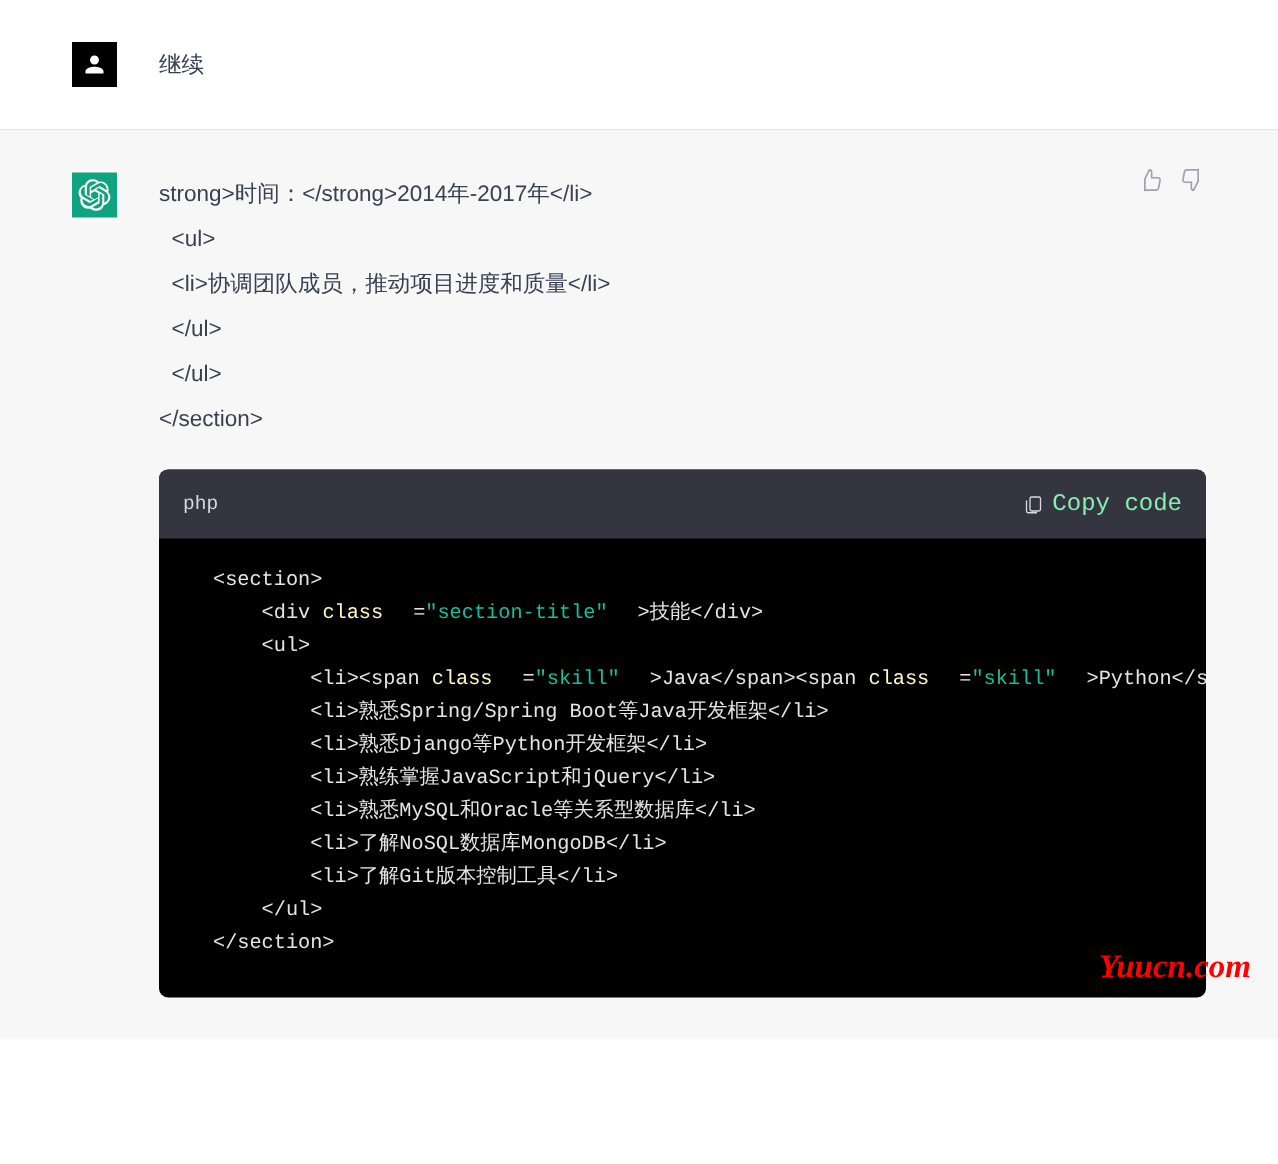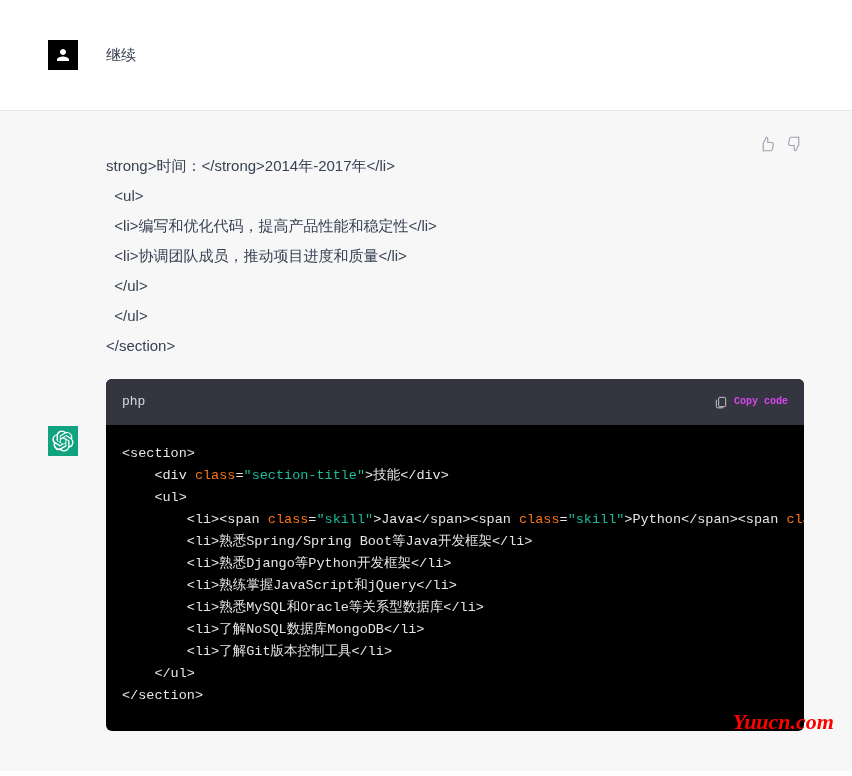--- a/index.html
+++ b/index.html
@@ -1,35 +1,35 @@
 <!DOCTYPE html>
 <html><head>
 <meta charset="utf-8">
 <style>
   * { box-sizing: border-box; margin: 0; padding: 0; }
   body { font-family: -apple-system, BlinkMacSystemFont, "Segoe UI", Roboto, sans-serif; background: #fff; color: #343541; width: 852px; }
-  .message { display: flex; padding: 40px 48px; gap: 28px; align-items: center; }
+  .message { display: flex; padding: 28px 48px; gap: 28px; }
   .user-msg { background: #fff; border-bottom: 1px solid #e5e5e5; }
   .bot-msg { background: #f7f7f8; position: relative; }
   .avatar { width: 30px; height: 30px; flex-shrink: 0; display: flex; align-items: center; justify-content: center; }
   .user-avatar { background: #000; color: #fff; }
   .user-avatar svg { width: 18px; height: 18px; fill: #fff; }
   .bot-avatar { background: #10a37f; display:flex; align-items:center; justify-content:center; }
   .bot-avatar svg { width: 22px; height: 22px; }
   .content { flex: 1; font-size: 15px; line-height: 30px; color: #374151; min-width: 0; }
   .content .line { white-space: pre; font-family: Liberation Sans, sans-serif; }
   .feedback { position: absolute; right: 48px; top: 24px; display: flex; gap: 10px; color: #9ca3af; }
   .feedback svg { width: 18px; height: 18px; stroke: #9ca3af; fill: none; stroke-width: 1.5; }
   .codeblock { margin-top: 18px; border-radius: 6px; overflow: hidden; background: #000; font-family: Consolas, "Courier New", monospace; }
   .codeheader { background: #343541; color: #d9d9e3; display: flex; justify-content: space-between; align-items: center; padding: 8px 16px; font-size: 13px; }
-  .copybtn { display: flex; align-items: center; gap: 6px; cursor: pointer; color: #d946ef; font-size: 10px; font-weight: bold; }
+  .copybtn { display: flex; align-items: center; gap: 6px; cursor: pointer; color: #86efac; font-size: 16px; }
   .copybtn svg { width: 14px; height: 14px; stroke: #d9d9e3; fill: none; stroke-width: 1.5; }
   .codebody { padding: 18px 16px 24px 16px; font-size: 13.5px; line-height: 22px; white-space: pre; color: #e5e5e5; overflow: hidden; }
-  .tag { color: #e5e5e5; }
-  .attr { color: #f97316; }
+  .tag { color: #e5e5e5; margin-left: 20px; }
+  .attr { color: #fef9c3; }
   .str { color: #1abc9c; }
   .watermark1 { position: absolute; right: 18px; bottom: 36px; color: #ff0000; font-size: 22px; font-weight: bold; font-style: italic; font-family: Georgia, serif; pointer-events: none; }
 </style>
 </head>
 <body>
 
 <div class="message user-msg">
   <div class="avatar user-avatar">
     <svg viewBox="0 0 24 24">
         <path d="M12 12c2.2 0 4-1.8 4-4s-1.8-4-4-4-4 1.8-4 4 1.8 4 4 4zm0 2c-2.7 0-8 1.3-8 4v2h16v-2c0-2.7-5.3-4-8-4z"></path>
@@ -41,21 +41,20 @@
 <div class="message bot-msg">
   <div class="avatar bot-avatar">
     <svg viewBox="0 0 41 41">
       <path fill="#fff" d="M37.5 16.8a9.9 9.9 0 0 0-.9-8.1 10 10 0 0 0-10.8-4.8A9.9 9.9 0 0 0 18.3 1a10 10 0 0 0-9.5 6.9 9.9 9.9 0 0 0-6.6 4.8 10 10 0 0 0 1.2 11.7 9.9 9.9 0 0 0 .9 8.1 10 10 0 0 0 10.8 4.8 9.9 9.9 0 0 0 7.5 2.8 10 10 0 0 0 9.5-6.9 9.9 9.9 0 0 0 6.6-4.8 10 10 0 0 0-1.2-11.6zM22.7 37.4a7.4 7.4 0 0 1-4.8-1.7l.2-.1 8-4.6a1.3 1.3 0 0 0 .7-1.1V18.6l3.4 2v9.3a7.5 7.5 0 0 1-7.5 7.5zM6.6 30.5a7.4 7.4 0 0 1-.9-5l.2.1 8 4.6a1.3 1.3 0 0 0 1.3 0l9.8-5.7v3.9l-8.1 4.7a7.5 7.5 0 0 1-10.3-2.6zM4.5 13.1a7.4 7.4 0 0 1 3.9-3.3v9.5a1.3 1.3 0 0 0 .7 1.1l9.8 5.7-3.4 2-8-4.7a7.5 7.5 0 0 1-3-10.3zm27.7 6.4l-9.8-5.7 3.4-2 8 4.7a7.5 7.5 0 0 1-1.1 13.5v-9.5a1.3 1.3 0 0 0-.5-1zm3.4-5.1l-.2-.1-8-4.6a1.3 1.3 0 0 0-1.3 0l-9.8 5.7v-3.9l8.1-4.7a7.5 7.5 0 0 1 11.2 7.6zM14.5 22.3l-3.4-2v-9.3a7.5 7.5 0 0 1 12.3-5.8l-.2.1-8 4.6a1.3 1.3 0 0 0-.7 1.1v11.3zm1.8-4l4.4-2.5 4.4 2.5v5l-4.4 2.5-4.4-2.5z"></path>
     </svg>
   </div>
   <div class="content">
     <div id="bot-lines">
         <div class="line">strong&gt;时间：&lt;/strong&gt;2014年-2017年&lt;/li&gt;</div>
         <div class="line">  &lt;ul&gt;</div>
-        <div class="line">  &lt;li&gt;编写和优化代码，提高产品性能和稳定性&lt;/li&gt;</div>
         <div class="line">  &lt;li&gt;协调团队成员，推动项目进度和质量&lt;/li&gt;</div>
         <div class="line">  &lt;/ul&gt;</div>
         <div class="line">  &lt;/ul&gt;</div>
         <div class="line">&lt;/section&gt;</div>
       </div>
 
     <div class="codeblock">
       <div class="codeheader">
         <span>php</span>
         <span class="copybtn">

